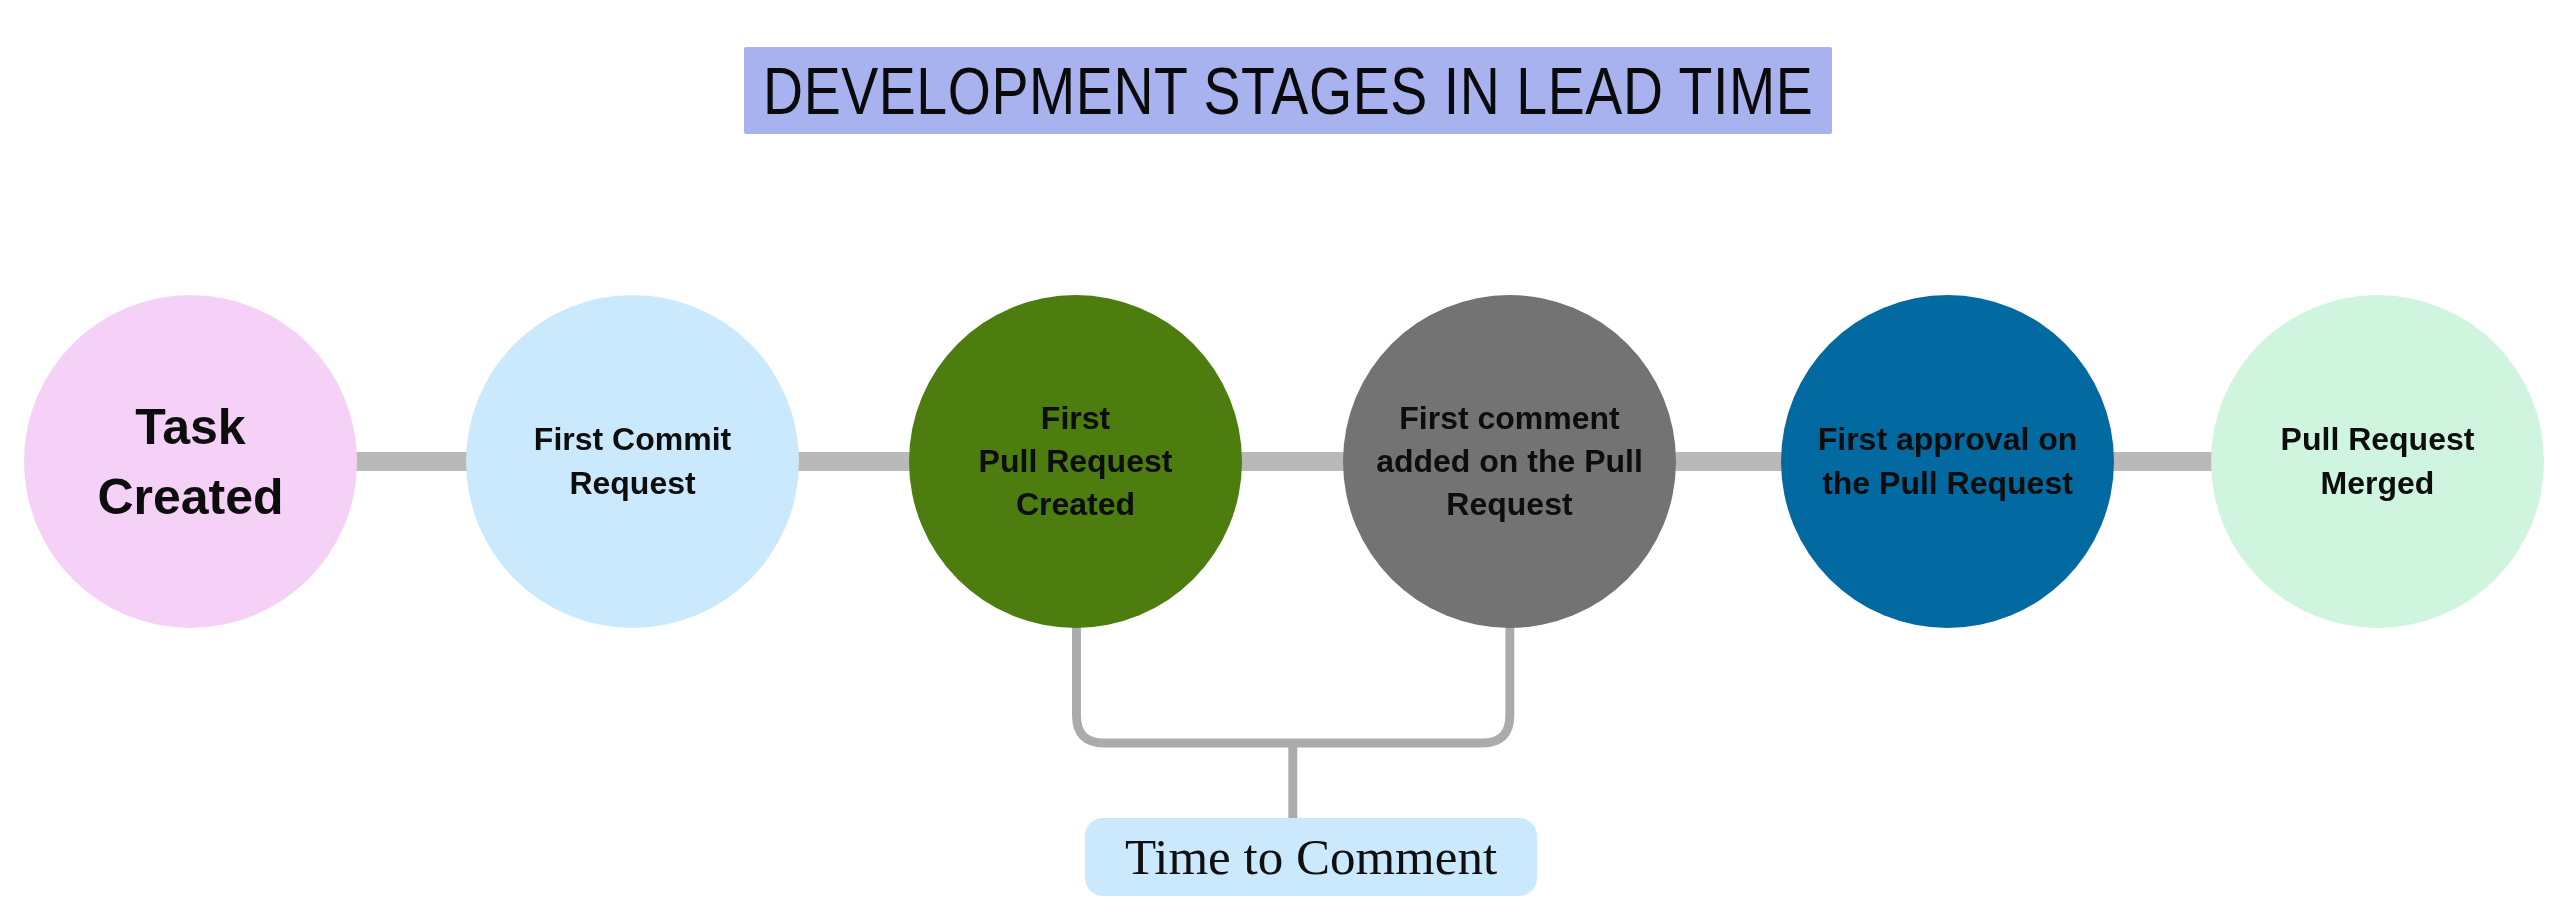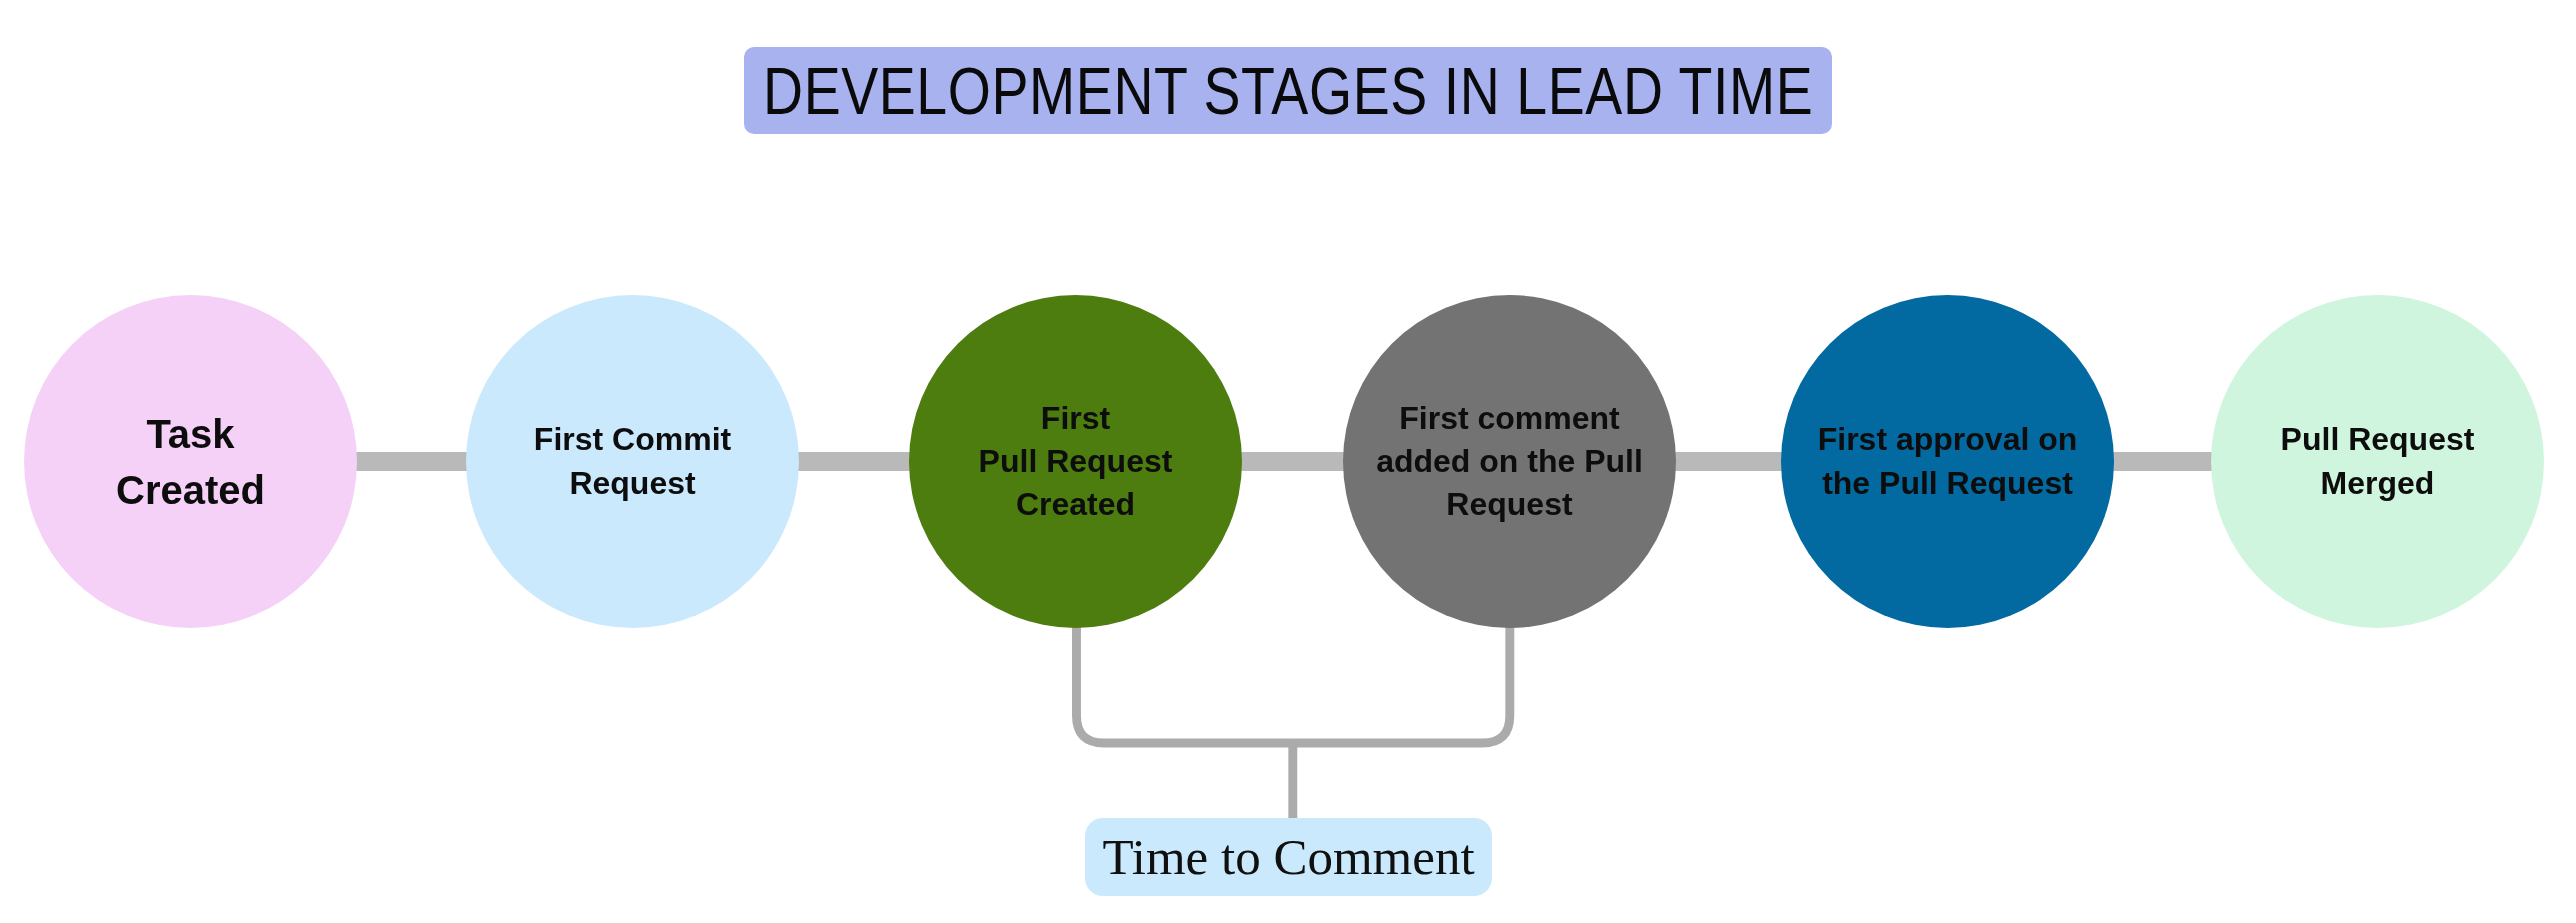--- a/index.html
+++ b/index.html
@@ -9,21 +9,21 @@
     font-family: "Liberation Sans", "DejaVu Sans", sans-serif;
     overflow: hidden;
     position: relative;
   }
   .canvas { position: absolute; inset: 0; width: 2576px; height: 923px; }
 
   
   .banner {
     position: absolute; left: 744px; top: 47px;
     width: 1088px; height: 87px;
-    border-radius: 10px;
+    border-radius: 2px;
     display: flex; align-items: center; justify-content: center;
     z-index: 3;
   }
   .banner-text {
     font-size: 66px; font-weight: 400; color: #0a0a0a;
     white-space: nowrap; letter-spacing: 0.7px;
     transform: scaleX(0.84);
     transform-origin: center center;
   }
 
@@ -44,26 +44,26 @@
     width: 333px; height: 333px;
     border-radius: 50%;
     display: flex; align-items: center; justify-content: center;
     z-index: 2;
   }
   .stage-label {
     font-size: 32px; line-height: 1.35; font-weight: bold;
     color: #0d0d0d; text-align: center;
     white-space: pre-line;
   }
-  .stage--start .stage-label { font-size: 40px; line-height: 1.4; }
+  .stage--start .stage-label { font-size: 50px; line-height: 1.4; }
 
   
   .time-box {
     position: absolute; left: 1085px; top: 818px;
-    width: 407px; height: 78px;
+    width: 452px; height: 78px;
     border-radius: 18px;
     display: flex; align-items: center; justify-content: center;
     z-index: 2;
   }
   .time-box-label {
     font-family: cursive;
     font-size: 51px; color: #101010;
     white-space: nowrap;
   }
 </style>

